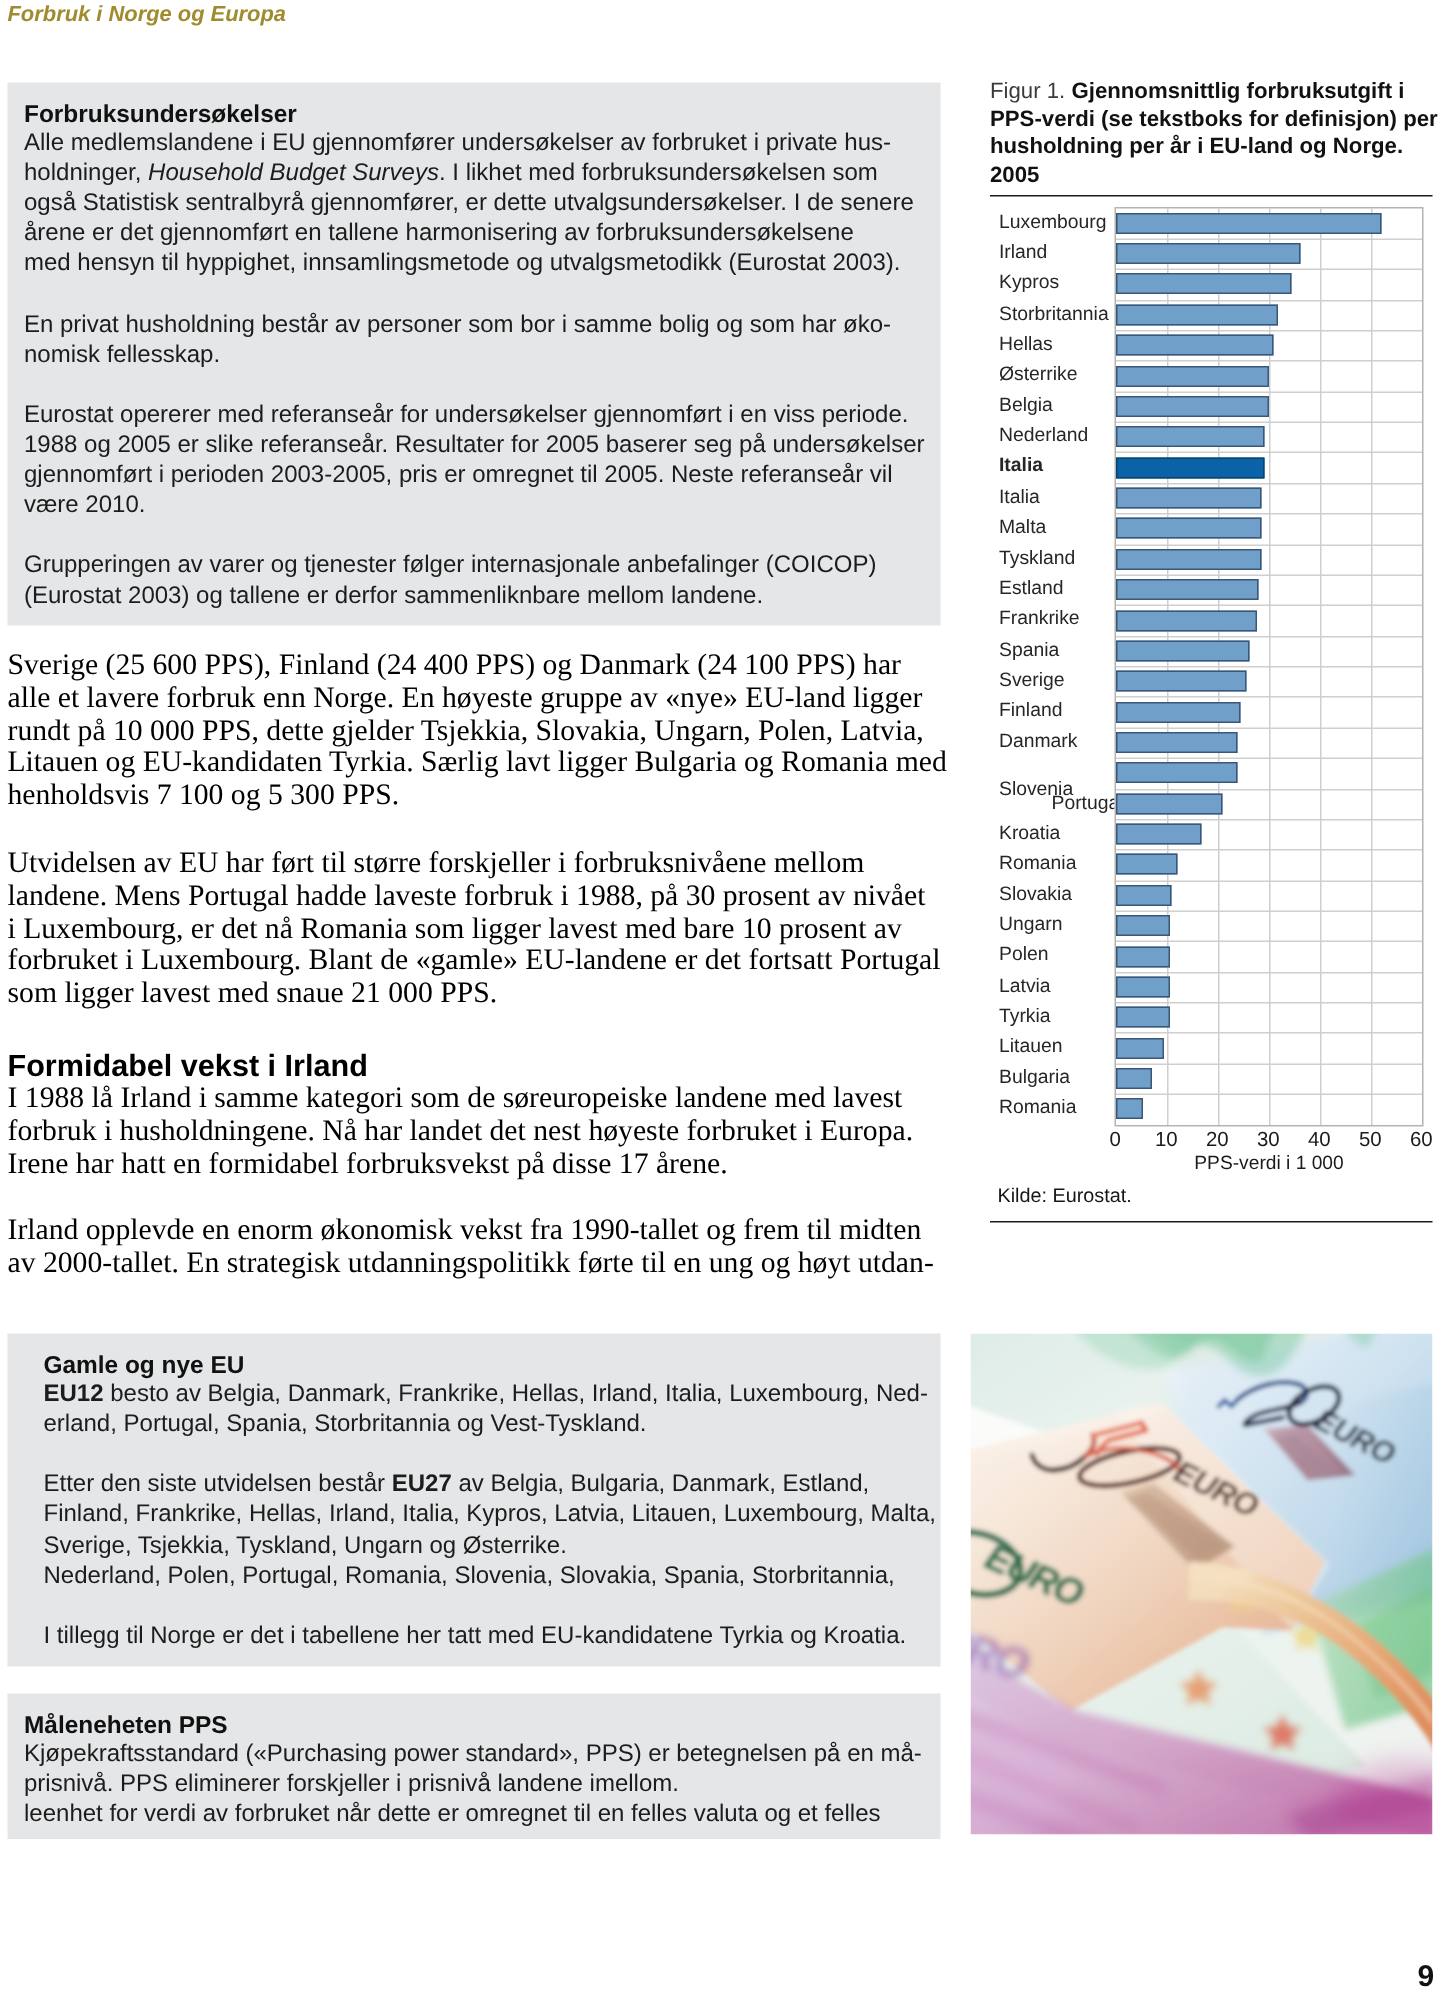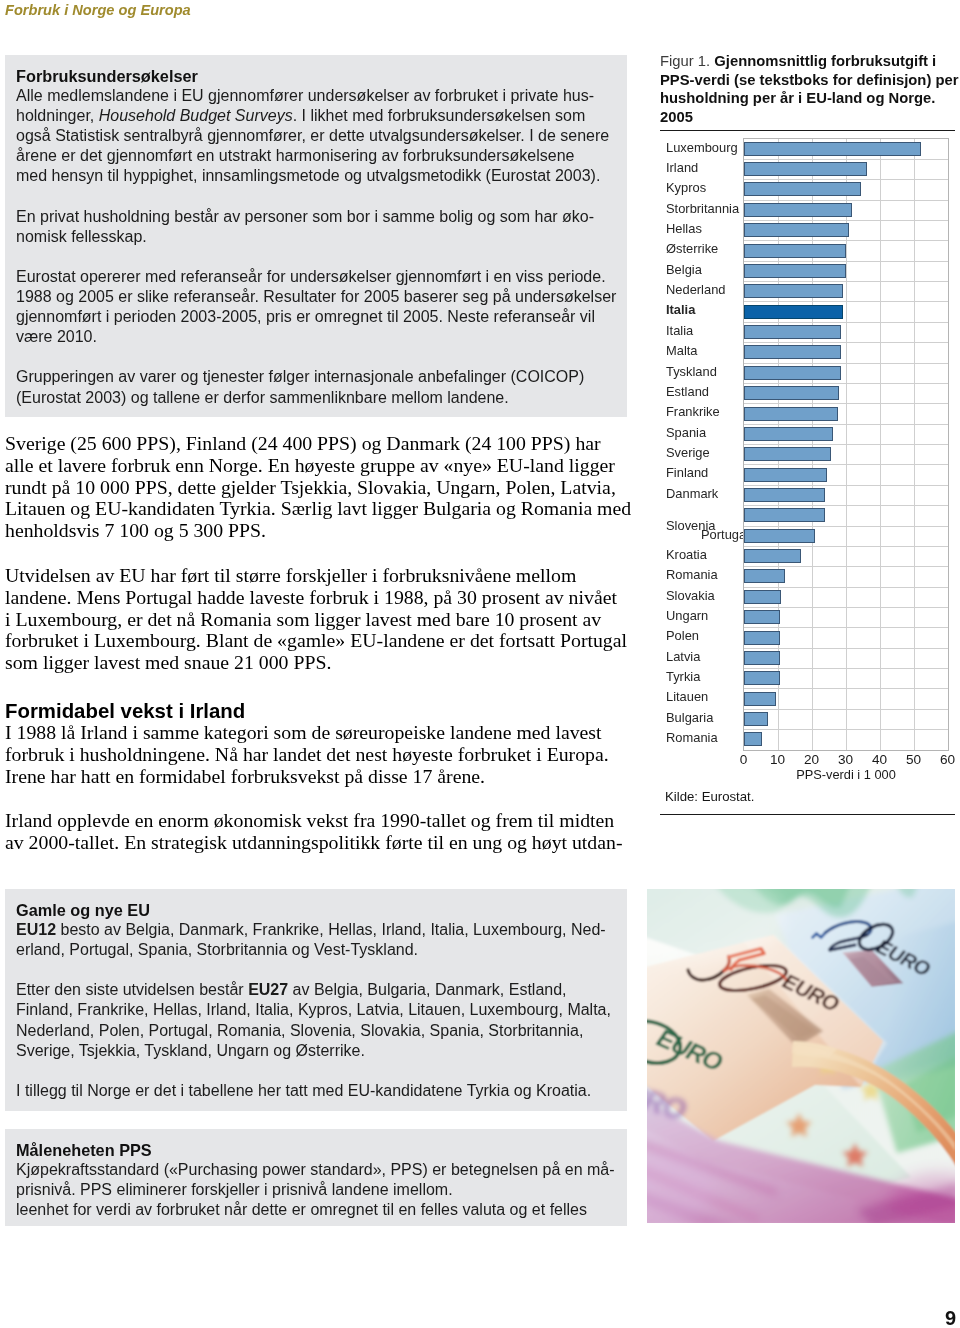--- a/index.html
+++ b/index.html
@@ -57,21 +57,21 @@
 
 <div class="page">
 <div class="runhead">Forbruk i Norge og Europa</div>
 <div class="tbox" style="left:5px;top:55px;width:622px;height:362px;">
   <div class="inner">
     <h3>Forbruksundersøkelser</h3>
     <p>
       <span class="ln">Alle medlemslandene i EU gjennomfører undersøkelser av forbruket i private hus-</span>
       <span class="ln">holdninger, <i>Household Budget Surveys</i>. I likhet med forbruksundersøkelsen som</span>
       <span class="ln">også Statistisk sentralbyrå gjennomfører, er dette utvalgsundersøkelser. I de senere</span>
-      <span class="ln">årene er det gjennomført en utstrakt harmonisering av forbruksundersøkelsene</span>
+      <span class="ln">årene er det gjennomført en tallene harmonisering av forbruksundersøkelsene</span>
       <span class="ln">med hensyn til hyppighet, innsamlingsmetode og utvalgsmetodikk (Eurostat 2003).</span>
     </p>
     <p>
       <span class="ln">En privat husholdning består av personer som bor i samme bolig og som har øko-</span>
       <span class="ln">nomisk fellesskap.</span>
     </p>
     <p>
       <span class="ln">Eurostat opererer med referanseår for undersøkelser gjennomført i en viss periode.</span>
       <span class="ln">1988 og 2005 er slike referanseår. Resultater for 2005 baserer seg på undersøkelser</span>
       <span class="ln">gjennomført i perioden 2003-2005, pris er omregnet til 2005. Neste referanseår vil</span>
@@ -219,32 +219,32 @@
   <div class="xtick" style="left:117.5px;top:615.5px;">10</div>
   <div class="xtick" style="left:151.5px;top:615.5px;">20</div>
   <div class="xtick" style="left:185.5px;top:615.5px;">30</div>
   <div class="xtick" style="left:219.5px;top:615.5px;">40</div>
   <div class="xtick" style="left:253.5px;top:615.5px;">50</div>
   <div class="xtick" style="left:287.5px;top:615.5px;">60</div>
   <div class="xaxlabel" style="left:186px;top:630.5px;transform:translateX(-50%);">PPS-verdi i 1 000</div>
 </div>
 <div class="figsrc">Kilde: Eurostat.</div>
 <div class="figrule2"></div>
-<div class="tbox" style="left:5px;top:889px;width:622px;height:222px;">
+<div class="tbox" style="left:5px;top:889px;width:622px;height:222px;padding-left:13px;">
   <div class="inner">
     <h3>Gamle og nye EU</h3>
     <p>
       <span class="ln"><b>EU12</b> besto av Belgia, Danmark, Frankrike, Hellas, Irland, Italia, Luxembourg, Ned-</span>
       <span class="ln">erland, Portugal, Spania, Storbritannia og Vest-Tyskland.</span>
     </p>
     <p>
       <span class="ln">Etter den siste utvidelsen består <b>EU27</b> av Belgia, Bulgaria, Danmark, Estland,</span>
       <span class="ln">Finland, Frankrike, Hellas, Irland, Italia, Kypros, Latvia, Litauen, Luxembourg, Malta,</span>
+      <span class="ln">Sverige, Tsjekkia, Tyskland, Ungarn og Østerrike.</span>
       <span class="ln">Nederland, Polen, Portugal, Romania, Slovenia, Slovakia, Spania, Storbritannia,</span>
-      <span class="ln">Sverige, Tsjekkia, Tyskland, Ungarn og Østerrike.</span>
     </p>
     <p>
       <span class="ln">I tillegg til Norge er det i tabellene her tatt med EU-kandidatene Tyrkia og Kroatia.</span>
     </p>
   </div>
 </div>
 <div class="tbox" style="left:5px;top:1129px;width:622px;height:97px;">
   <div class="inner">
     <h3>Måleneheten PPS</h3>
     <p>

